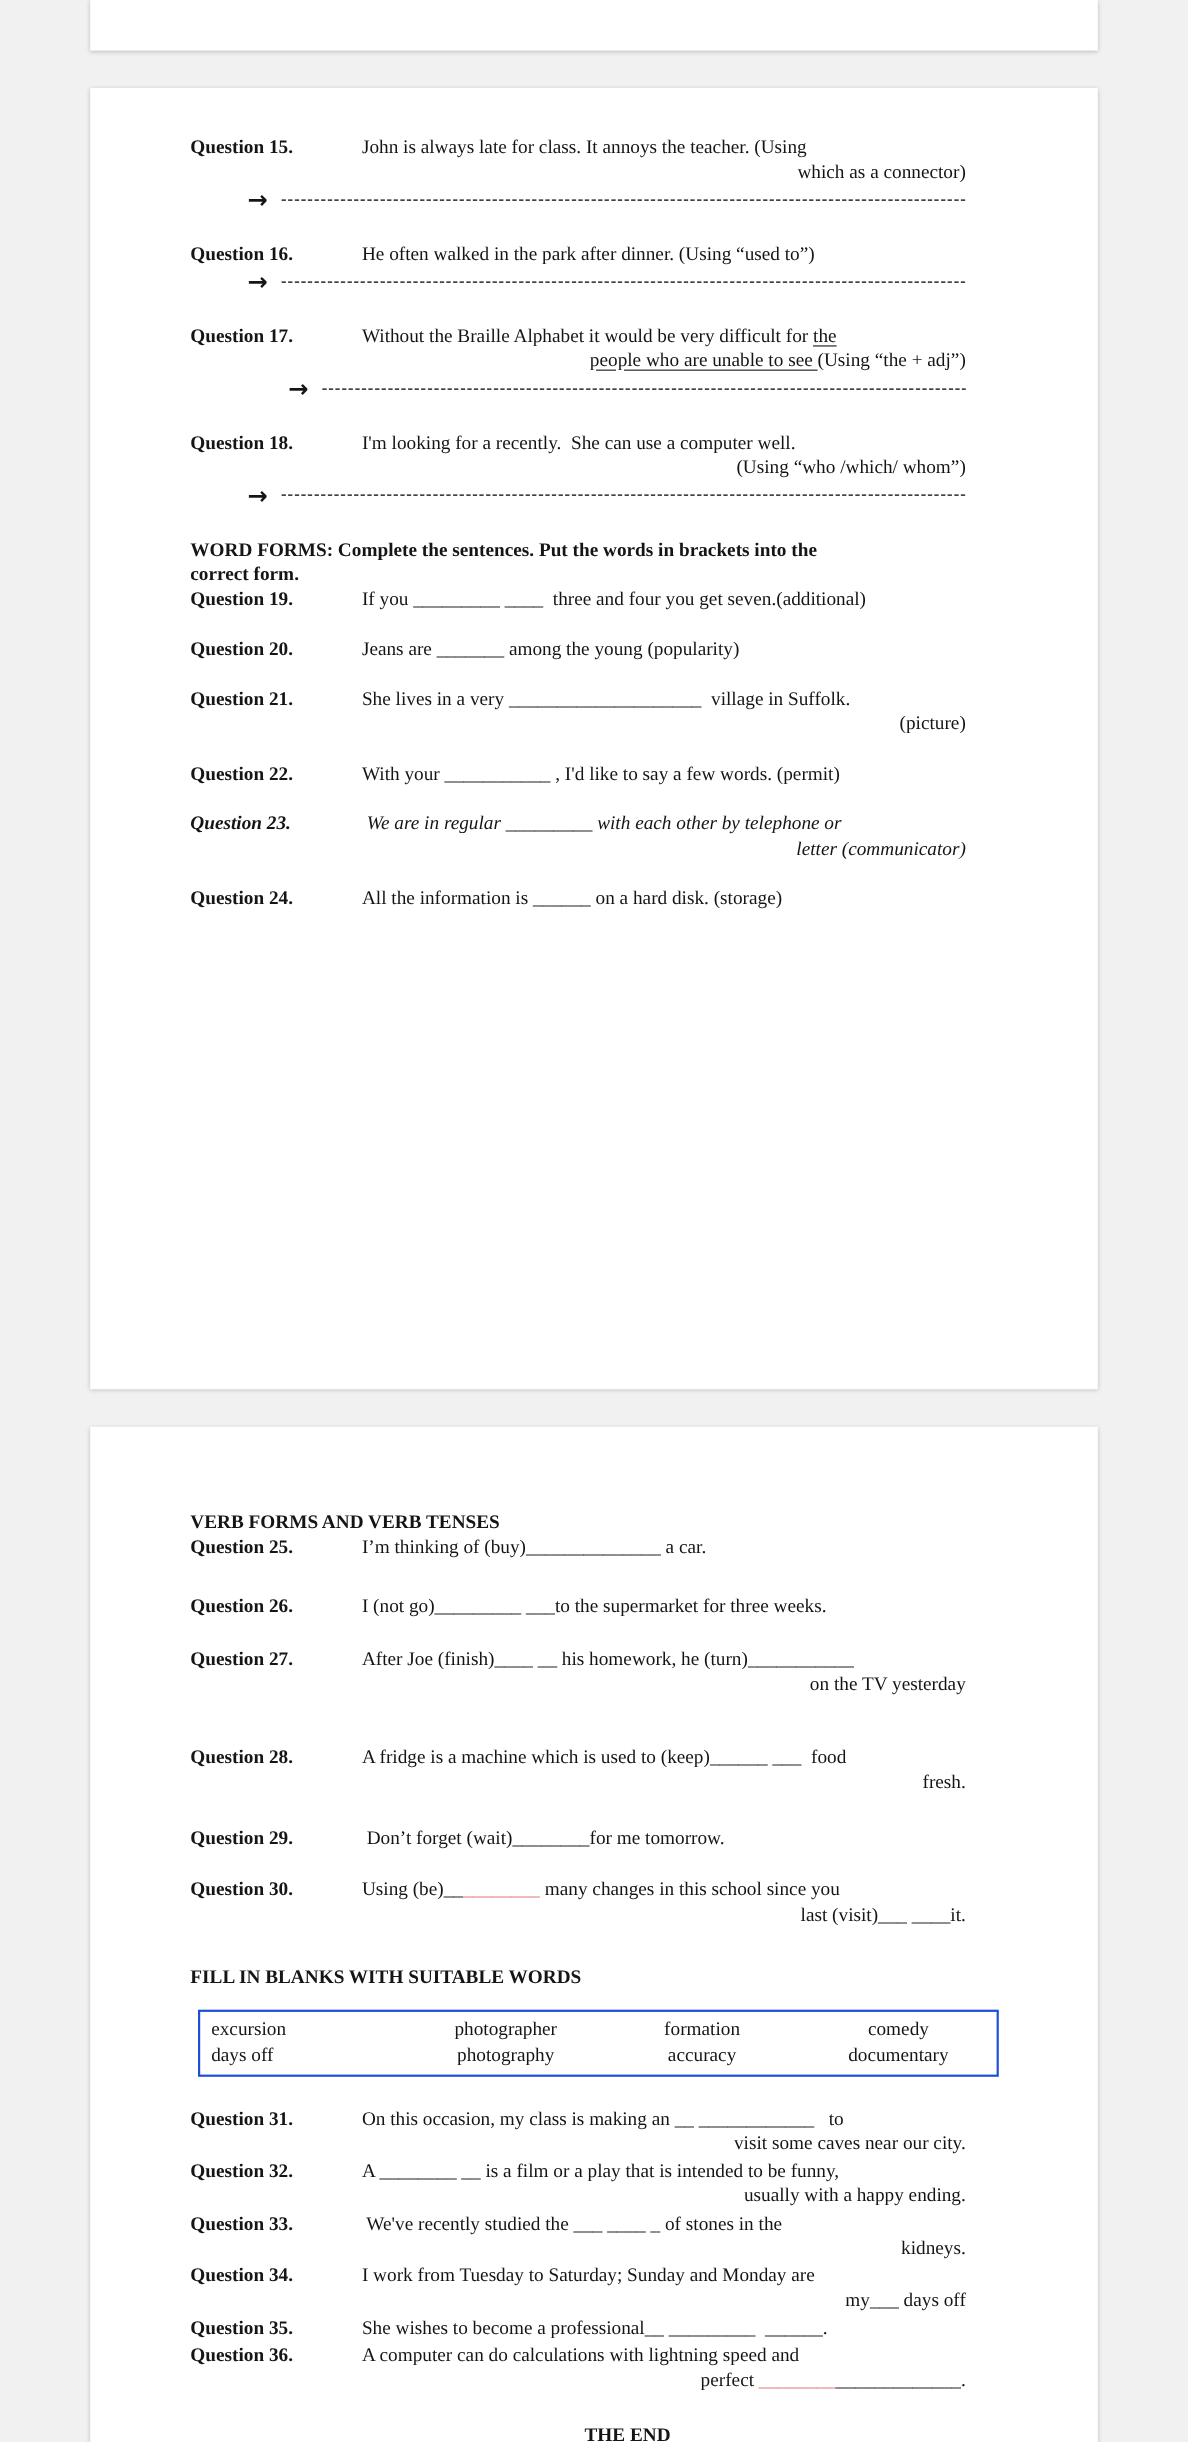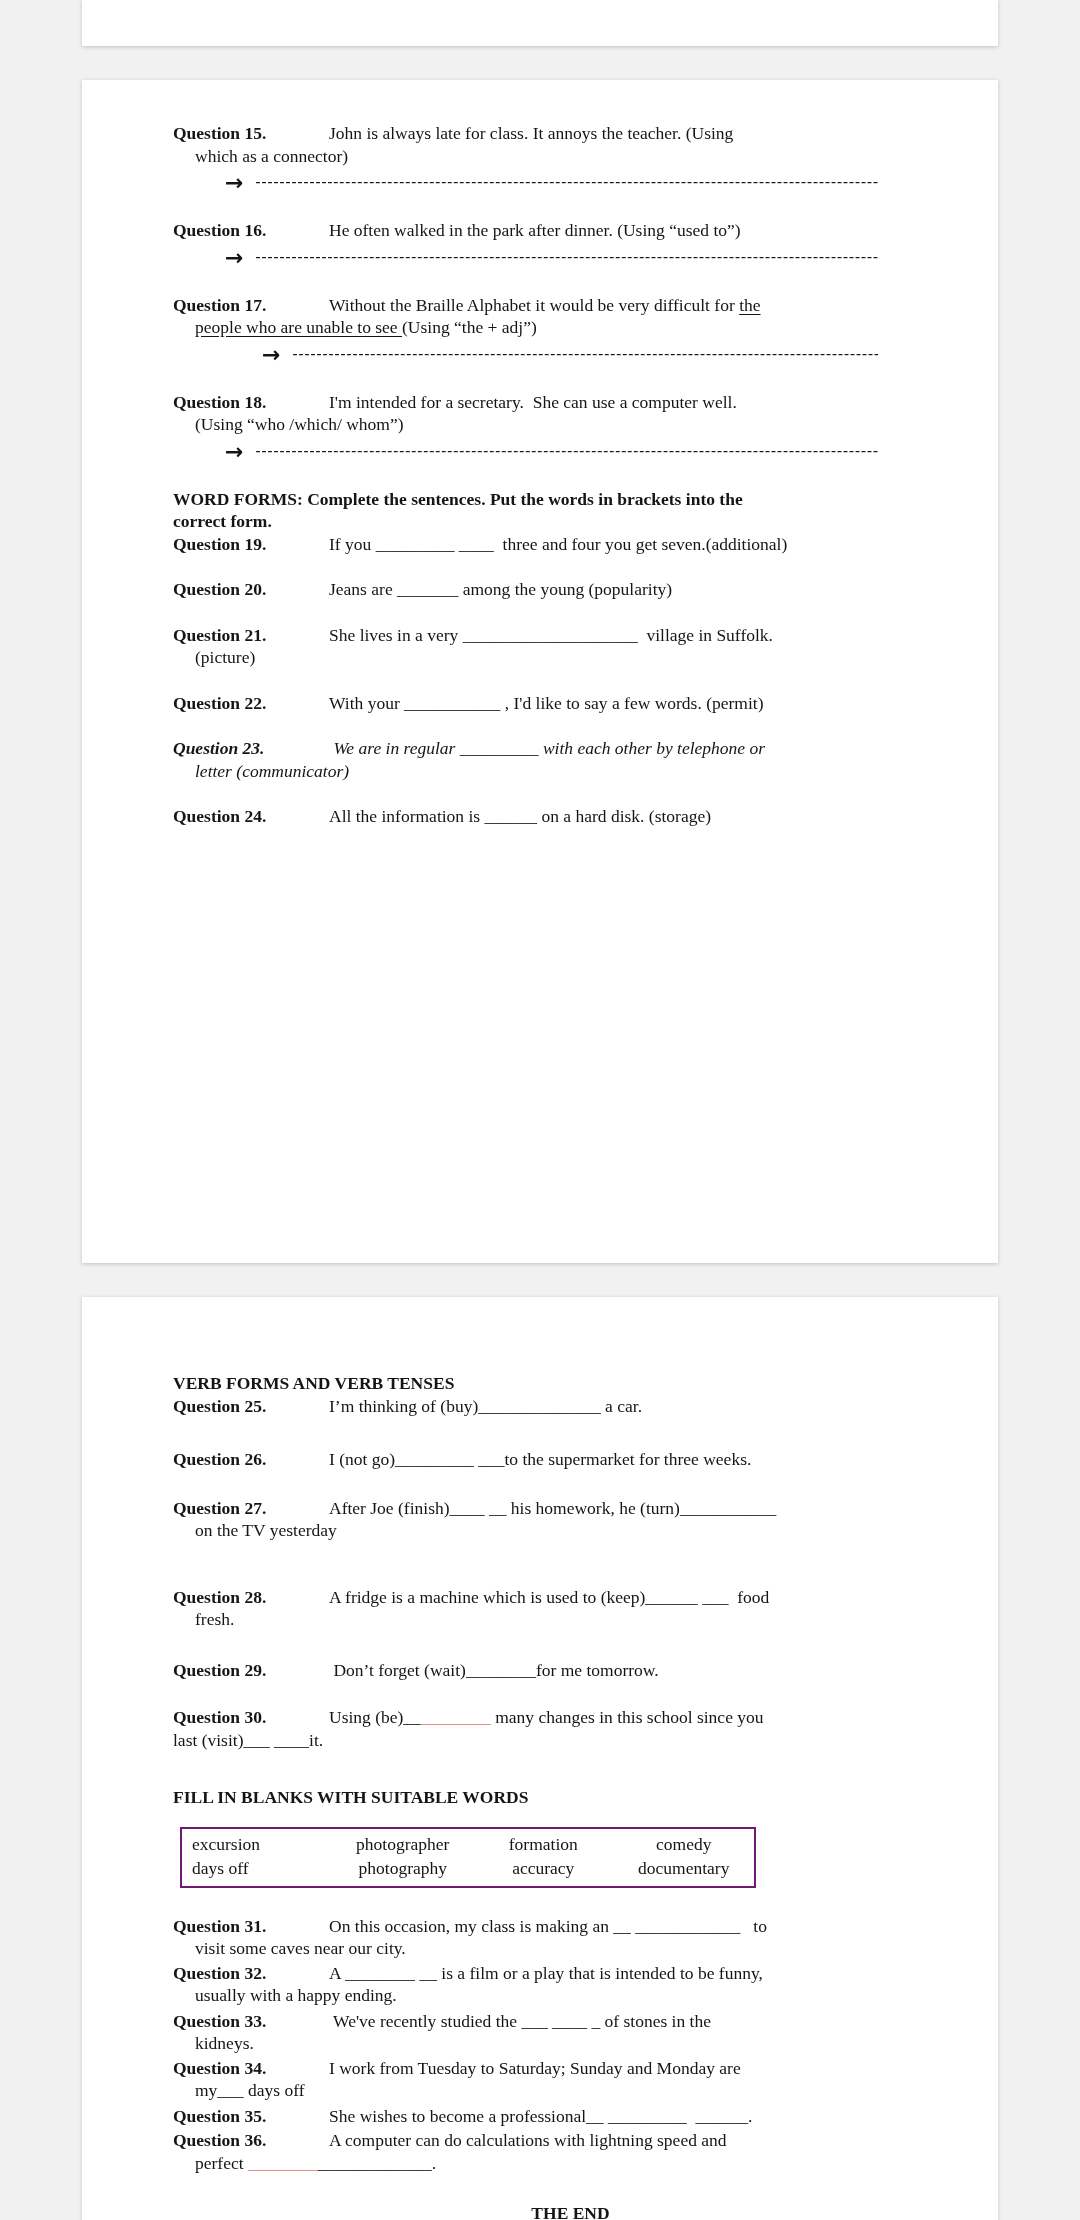--- a/index.html
+++ b/index.html
@@ -15,37 +15,37 @@
     box-sizing:border-box;
     box-shadow:0 1px 4px rgba(0,0,0,0.20);
     padding-left:91px;padding-right:120px;
     font-size:17.5px;line-height:22.5px;
   }
   .page.partial{height:46px;padding:0;}
   .page.mid{height:1183px;padding-top:42px;margin-top:34px;}
   .page.last{height:940px;padding-top:75px;margin-top:34px;}
   .q{margin:0;}
   .qline{white-space:pre;}
-  .qline.wrap{padding-left:22px;}
+  .qline.wrap{padding-left:22px;text-align:right;}
   .qlabel{font-weight:bold;display:inline-block;width:156px;}
   .u{text-decoration:underline;text-underline-offset:3px;}
   .aline{
     padding-left:52px;margin-top:3px;margin-bottom:26px;
     white-space:nowrap;overflow:hidden;height:23px;
   }
   .aline.deep{padding-left:89px;}
   .arrow{
     font-family:"DejaVu Sans",sans-serif;
     font-size:22px;font-weight:bold;
     margin-right:12px;vertical-align:-2px;
   }
   .dashes{letter-spacing:1px;font-weight:bold;font-size:15px;vertical-align:2px;}
   .heading{font-weight:bold;}
   .wordbox{
-    border:2px solid #701a75;width:576px;margin-left:7px;
+    border:2px solid #1d4ed8;width:728px;margin-left:7px;
     box-sizing:border-box;padding:3px 0 6px 0;
   }
   .wrow{display:flex;line-height:24px;}
   .wcell{flex:1;text-align:center;}
   .wcell.first{text-align:left;padding-left:10px;}
   .theend{font-weight:bold;text-align:center;padding-left:90px;}
 </style>
 </head>
 <body style="background: rgb(241, 241, 241); color: rgb(21, 21, 21);">
 
@@ -60,21 +60,21 @@
       <div class="q" style="margin-bottom: 0px; font-family: Liberation Serif, serif;">
         <div class="qline"><span class="qlabel">Question 16.</span><span>He often walked in the park after dinner. (Using “used to”)</span></div>
       </div>
       <div class="aline" style="margin-bottom: 26px;"><span class="arrow">→</span><span class="dashes">--------------------------------------------------------------------------------------------------------------------------------------------</span></div>
       <div class="q" style="margin-bottom: 0px;">
         <div class="qline"><span class="qlabel">Question 17.</span><span>Without the Braille Alphabet it would be very difficult for </span><span class="u">the</span></div>
         <div class="qline wrap"><span class="u">people who are unable to see </span><span>(Using “the + adj”)</span></div>
       </div>
       <div class="aline deep" style="margin-bottom: 26px;"><span class="arrow">→</span><span class="dashes">--------------------------------------------------------------------------------------------------------------------------------------------</span></div>
       <div class="q" style="margin-bottom: 0px;">
-        <div class="qline"><span class="qlabel">Question 18.</span><span>I'm intended for a secretary.  She can use a computer well.</span></div>
+        <div class="qline"><span class="qlabel">Question 18.</span><span>I'm looking for a recently.  She can use a computer well.</span></div>
         <div class="qline wrap"><span>(Using “who /which/ whom”)</span></div>
       </div>
       <div class="aline" style="margin-bottom: 26px;"><span class="arrow">→</span><span class="dashes">--------------------------------------------------------------------------------------------------------------------------------------------</span></div>
       <div class="heading" style="margin-bottom: 0px;">
         <div>WORD FORMS: Complete the sentences. Put the words in brackets into the</div>
         <div>correct form.</div>
       </div>
       <div class="q" style="margin-bottom: 23px;">
         <div class="qline"><span class="qlabel">Question 19.</span><span>If you _________ ____  three and four you get seven.(additional)</span></div>
       </div>

